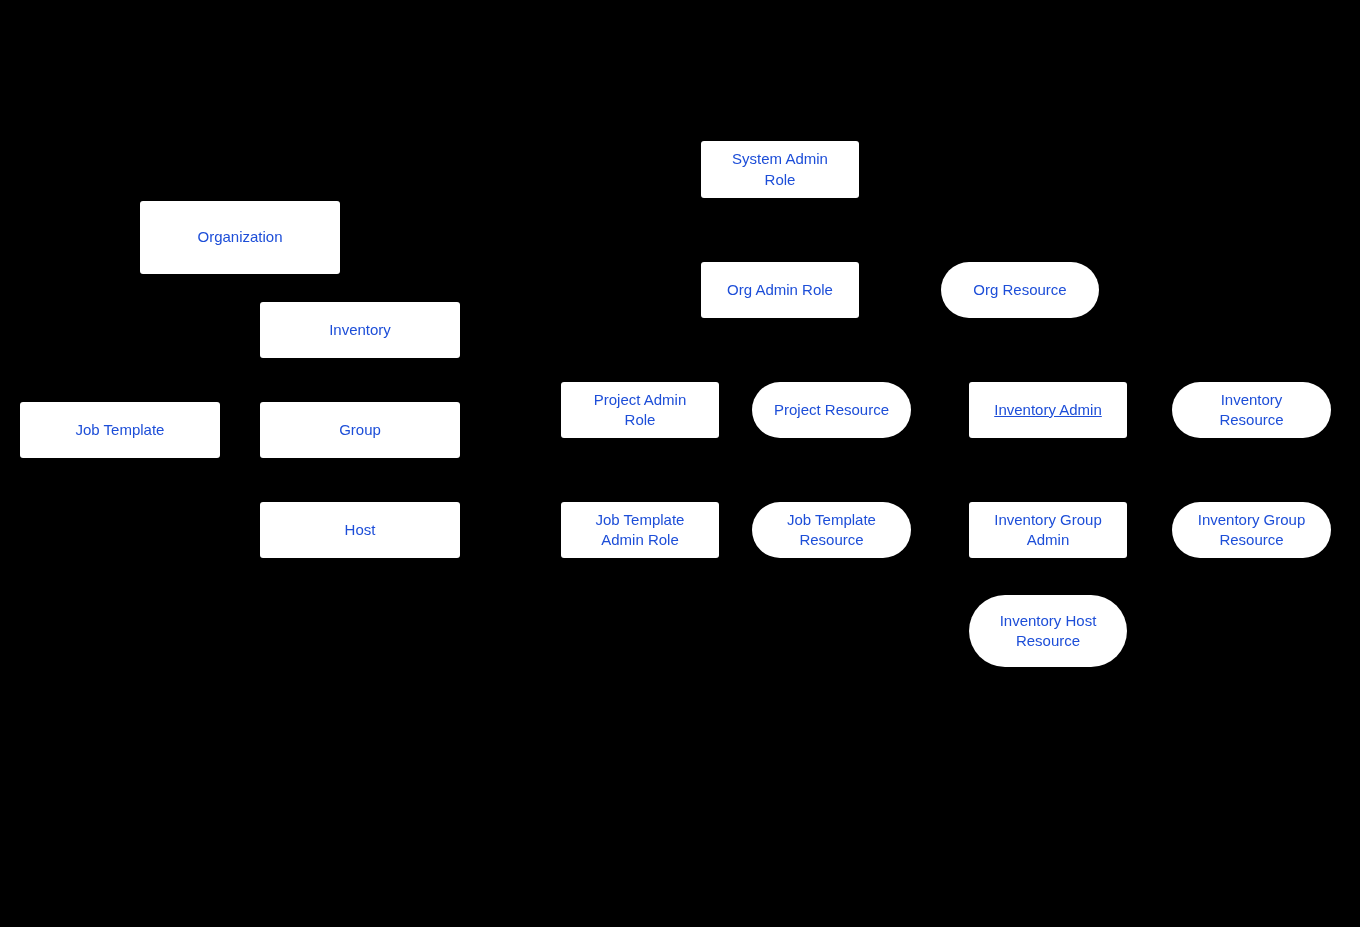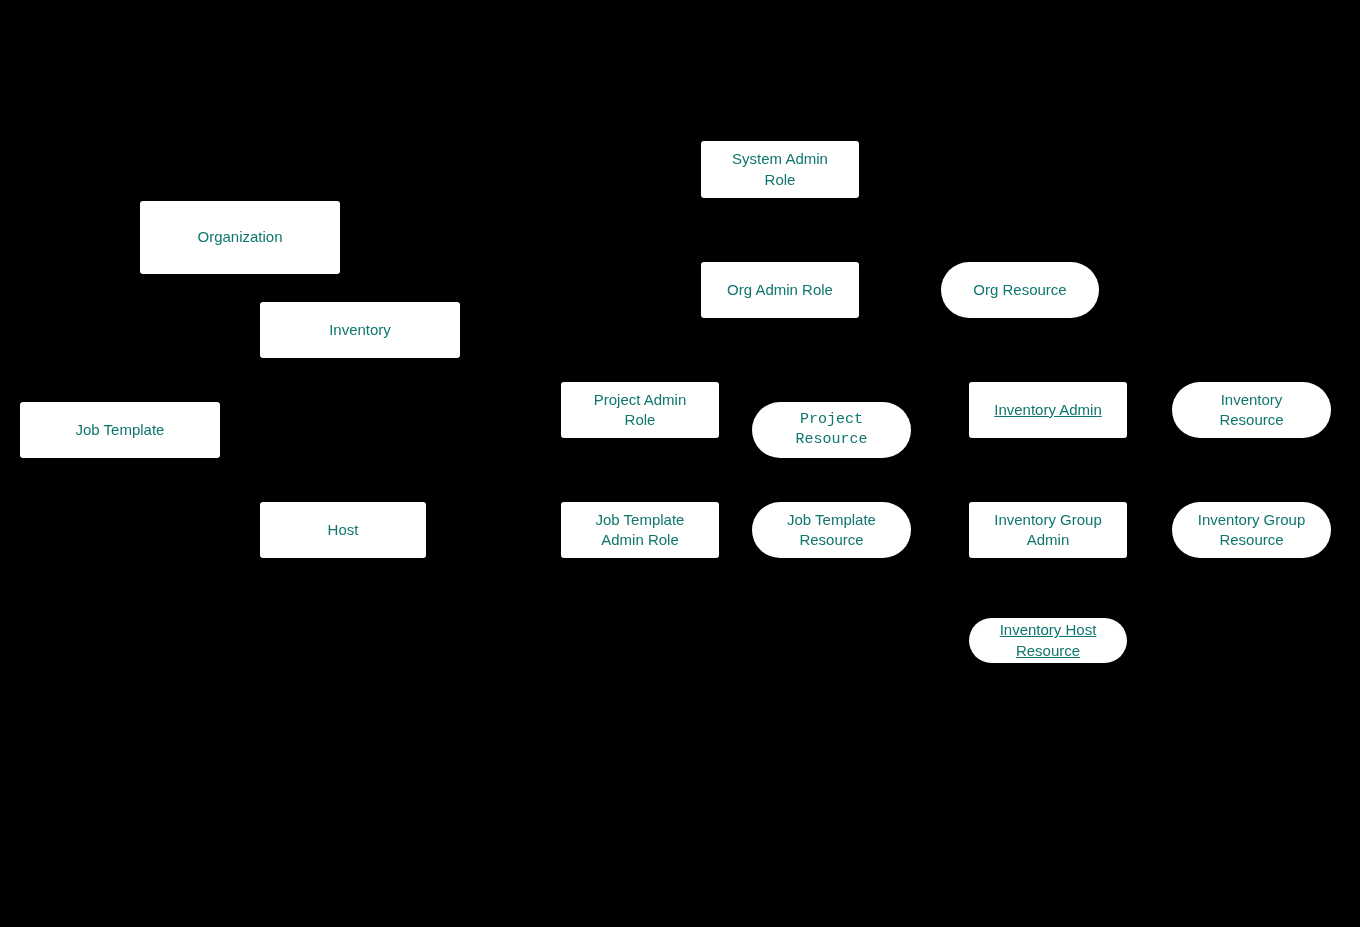--- a/index.html
+++ b/index.html
@@ -11,21 +11,21 @@
     position: relative;
     width: 1360px;
     height: 927px;
     background: #000000;
     font-family: "Liberation Sans", sans-serif;
     overflow: hidden;
   }
   .node {
     position: absolute;
     background: #ffffff;
-    color: #0f766e;
+    color: #1d4ed8;
     display: flex;
     align-items: center;
     justify-content: center;
     text-align: center;
     font-size: 15px;
     line-height: 1.35;
     box-sizing: border-box;
     padding: 4px 8px;
     white-space: pre-line;
   }
@@ -47,22 +47,25 @@
 
 
   <div class="node rect" style="left:260px; top:302px; width:200px; height:56px;">
     <span>Inventory</span>
   </div>
 
   <div class="node rect" style="left:20px; top:402px; width:200px; height:56px;">
     <span>Job Template</span>
   </div>
 
+  <div class="node rect" style="left:260px; top:402px; width:200px; height:56px;">
+    <span>Group</span>
+  </div>
 
-  <div class="node rect" style="left:260px; top:502px; width:166px; height:56px;">
+  <div class="node rect" style="left:260px; top:502px; width:200px; height:56px;">
     <span>Host</span>
   </div>
 
   <div class="node rect" style="left:701px; top:141px; width:158px; height:57px;">
     <span>System Admin
 Role</span>
   </div>
 
   <div class="node rect" style="left:701px; top:262px; width:158px; height:56px;">
     <span>Org Admin Role</span>
@@ -70,21 +73,21 @@
 
   <div class="node pill" style="left:941px; top:262px; width:158px; height:56px;">
     <span>Org Resource</span>
   </div>
 
   <div class="node rect" style="left:561px; top:382px; width:158px; height:56px;">
     <span>Project Admin
 Role</span>
   </div>
 
-  <div class="node pill" style="left:752px; top:402px; width:159px; height:56px;font-family:Liberation Mono, monospace;">
+  <div class="node pill" style="left:752px; top:382px; width:159px; height:56px;">
     <span>Project Resource</span>
   </div>
 
   <div class="node rect" style="left:969px; top:382px; width:158px; height:56px;text-decoration:underline;">
     <span>Inventory Admin</span>
   </div>
 
   <div class="node pill" style="left:1172px; top:382px; width:159px; height:56px;">
     <span>Inventory
 Resource</span>
@@ -103,18 +106,18 @@
   <div class="node rect" style="left:969px; top:502px; width:158px; height:56px;">
     <span>Inventory Group
 Admin</span>
   </div>
 
   <div class="node pill" style="left:1172px; top:502px; width:159px; height:56px;">
     <span>Inventory Group
 Resource</span>
   </div>
 
-  <div class="node pill" style="left:969px; top:618px; width:158px; height:45px;text-decoration:underline;">
+  <div class="node pill" style="left:969px; top:595px; width:158px; height:72px;">
     <span>Inventory Host
 Resource</span>
   </div>
 
 </div>
 
 </body></html>

